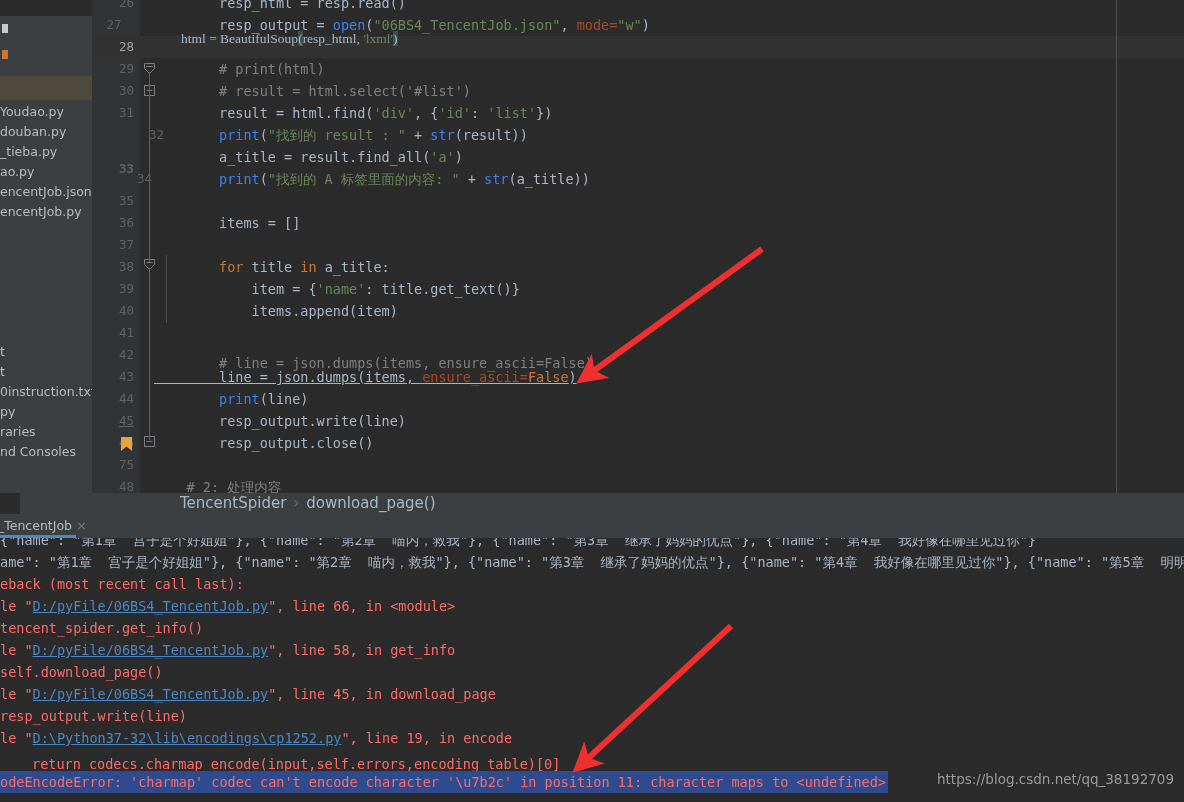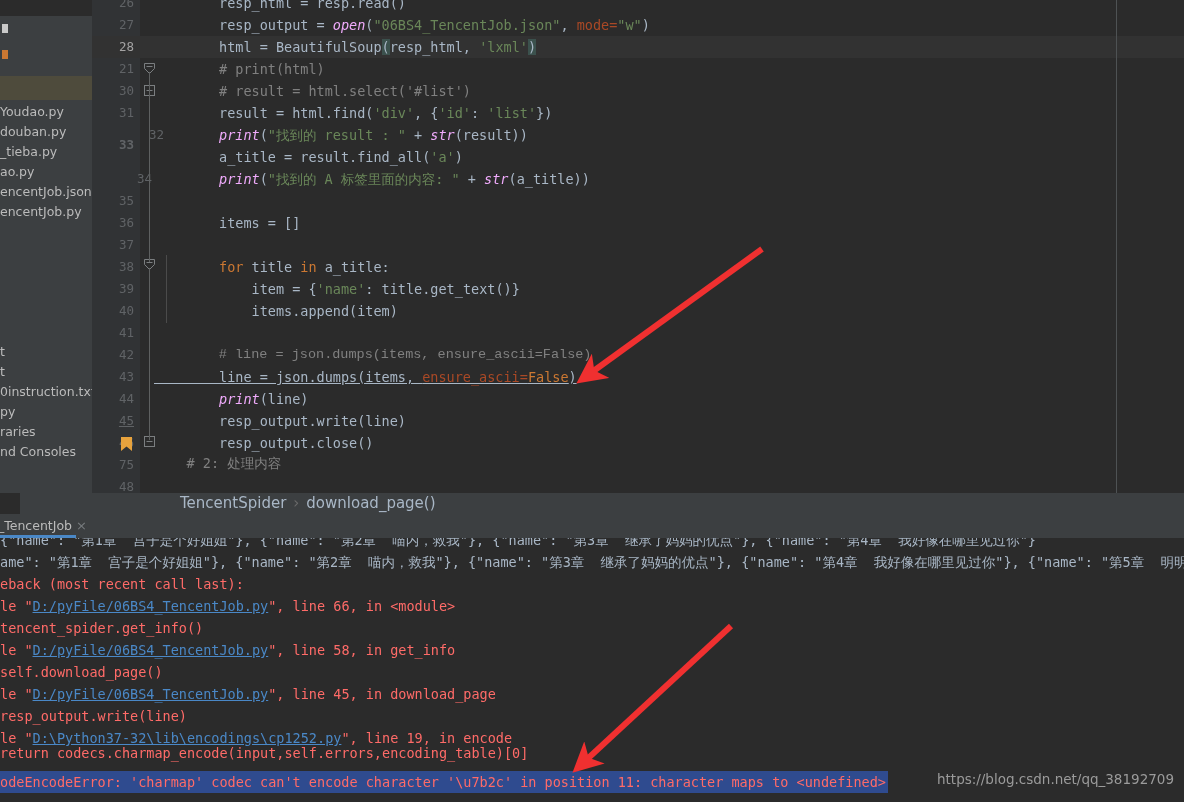--- a/index.html
+++ b/index.html
@@ -41,21 +41,21 @@
   .hl-row{position:absolute;left:92px;width:1092px;height:22px;background:#323232;}
   .caret-hl{background:#3b514d;}
   .indent-guide{position:absolute;width:1px;background:#4b4b4b;}
   .right-margin{position:absolute;top:0;width:1px;height:493px;background:#4e5254;}
 
   
   .t-def{color:#a9b7c6;}
   .t-kw{color:#cc7832;}
   .t-str{color:#6a8759;}
   .t-com{color:#808080;}
-  .t-builtin{color:#f0abfc;font-style:italic;}
+  .t-builtin{color:#3b82f6;}
   .t-kwarg{color:#aa4926;}
   .t-punc{color:#a9b7c6;}
 
   
   .breadcrumb{position:absolute;left:0;top:493px;width:1184px;height:21px;background:#3c3f41;
     color:#a9b7c6;font-family:"DejaVu Sans","Liberation Sans",sans-serif;font-size:15px;
     line-height:21px;padding-left:160px;box-sizing:border-box;white-space:nowrap;margin-left:20px;}
   .bc-sep{color:#6a6a6a;padding:0 7px;}
 
   
@@ -113,52 +113,52 @@
 
     <div id="hl-rows">
         <div class="hl-row" style="top: 36px;"></div>
       </div>
     <div class="code">
       <div class="indent-guide" style="left:12px;top:255px;height:68px;"></div>
       <div class="right-margin" style="left:962px;"></div>
       <div id="code-lines">
           <div class="line" style="top: -8px;"><span class="t-def">        resp_html = resp.read()</span></div>
           <div class="line" style="top: 14px;"><span class="t-def">        resp_output = </span><span class="t-builtin">open</span><span class="t-punc">(</span><span class="t-str">"06BS4_TencentJob.json"</span><span class="t-punc">, </span><span class="t-kwarg">mode=</span><span class="t-str">"w"</span><span class="t-punc">)</span></div>
-          <div class="line" style="top: 36px;"><span class="t-def">        html = BeautifulSoup</span><span class="caret-hl">(</span><span class="t-def">resp_html, </span><span class="t-str">'lxml'</span><span class="caret-hl">)</span></div>
+          <div class="line" style="top: 28px; font-family: Liberation Serif, serif;"><span class="t-def">        html = BeautifulSoup</span><span class="caret-hl">(</span><span class="t-def">resp_html, </span><span class="t-str">'lxml'</span><span class="caret-hl">)</span></div>
           <div class="line" style="top: 58px;"><span class="t-com">        # print(html)</span></div>
           <div class="line" style="top: 80px;"><span class="t-com">        # result = html.select('#list')</span></div>
           <div class="line" style="top: 102px;"><span class="t-def">        result = html.find(</span><span class="t-str">'div'</span><span class="t-punc">, {</span><span class="t-str">'id'</span><span class="t-punc">: </span><span class="t-str">'list'</span><span class="t-punc">})</span></div>
           <div class="line" style="top: 124px;"><span class="t-def">        </span><span class="t-builtin">print</span><span class="t-punc">(</span><span class="t-str">"找到的 result : "</span><span class="t-punc"> + </span><span class="t-builtin">str</span><span class="t-punc">(result))</span></div>
           <div class="line" style="top: 146px;"><span class="t-def">        a_title = result.find_all(</span><span class="t-str">'a'</span><span class="t-punc">)</span></div>
           <div class="line" style="top: 168px;"><span class="t-def">        </span><span class="t-builtin">print</span><span class="t-punc">(</span><span class="t-str">"找到的 A 标签里面的内容: "</span><span class="t-punc"> + </span><span class="t-builtin">str</span><span class="t-punc">(a_title))</span></div>
           <div class="line" style="top: 190px;"></div>
           <div class="line" style="top: 212px;"><span class="t-def">        items = []</span></div>
           <div class="line" style="top: 234px;"></div>
           <div class="line" style="top: 256px;"><span class="t-def">        </span><span class="t-kw">for</span><span class="t-def"> title </span><span class="t-kw">in</span><span class="t-def"> a_title:</span></div>
           <div class="line" style="top: 278px;"><span class="t-def">            item = {</span><span class="t-str">'name'</span><span class="t-def">: title.get_text()}</span></div>
           <div class="line" style="top: 300px;"><span class="t-def">            items.append(item)</span></div>
           <div class="line" style="top: 322px;"></div>
-          <div class="line" style="top: 344px; font-family: Liberation Mono, monospace;"><span class="t-com">        # line = json.dumps(items, ensure_ascii=False)</span></div>
+          <div class="line" style="top: 352px;"><span class="t-com">        # line = json.dumps(items, ensure_ascii=False)</span></div>
           <div class="line" style="top: 366px; text-decoration: underline;"><span class="t-def">        line = json.dumps(items, </span><span class="t-kwarg">ensure_ascii=</span><span class="t-kw">False</span><span class="t-punc">)</span></div>
           <div class="line" style="top: 388px;"><span class="t-def">        </span><span class="t-builtin">print</span><span class="t-punc">(line)</span></div>
           <div class="line" style="top: 410px;"><span class="t-def">        resp_output.write(line)</span></div>
           <div class="line" style="top: 432px;"><span class="t-def">        resp_output.close()</span></div>
           <div class="line" style="top: 454px;"></div>
-          <div class="line" style="top: 452px;"><span class="t-com">    # 2: 处理内容</span></div>
+          <div class="line" style="top: 476px;"><span class="t-com">    # 2: 处理内容</span></div>
         </div>
     </div>
     <div id="gutter-nums">
         <div class="lnum" style="top: -8px; right: 1050px;">26</div>
-        <div class="lnum" style="top: 14px; right: 1050px;">27</div>
+        <div class="lnum" style="top: 14px; right: 1050px; text-align: center;">27</div>
         <div class="lnum cur" style="top: 36px; right: 1050px;">28</div>
-        <div class="lnum" style="top: 58px; right: 1050px;">21</div>
+        <div class="lnum" style="top: 58px; right: 1050px;">29</div>
         <div class="lnum" style="top: 80px; right: 1050px;">30</div>
         <div class="lnum" style="top: 102px; right: 1050px;">31</div>
         <div class="lnum" style="top: 124px; right: 1020px;">32</div>
-        <div class="lnum" style="top: 134px; right: 1050px; font-weight: bold;">33</div>
+        <div class="lnum" style="top: 158px; right: 1050px; font-weight: bold;">33</div>
         <div class="lnum" style="top: 168px; right: 1032px;">34</div>
         <div class="lnum" style="top: 190px; right: 1050px;">35</div>
         <div class="lnum" style="top: 212px; right: 1050px;">36</div>
         <div class="lnum" style="top: 234px; right: 1050px;">37</div>
         <div class="lnum" style="top: 256px; right: 1050px;">38</div>
         <div class="lnum" style="top: 278px; right: 1050px;">39</div>
         <div class="lnum" style="top: 300px; right: 1050px;">40</div>
         <div class="lnum" style="top: 322px; right: 1050px;">41</div>
         <div class="lnum" style="top: 344px; right: 1050px;">42</div>
         <div class="lnum" style="top: 366px; right: 1050px;">43</div>
@@ -208,21 +208,21 @@
           <div class="cline" style="top: -9px;"><span class="c-out">{"name": "第1章  宫子是个好姐姐"}, {"name": "第2章  喵内，救我"}, {"name": "第3章  继承了妈妈的优点"}, {"name": "第4章  我好像在哪里见过你"}</span></div>
           <div class="cline" style="top: 13px;"><span class="c-out">ame": "第1章  宫子是个好姐姐"}, {"name": "第2章  喵内，救我"}, {"name": "第3章  继承了妈妈的优点"}, {"name": "第4章  我好像在哪里见过你"}, {"name": "第5章  明明是我先的"}</span></div>
           <div class="cline" style="top: 35px;"><span class="c-err">eback (most recent call last):</span></div>
           <div class="cline" style="top: 57px;"><span class="c-err">le </span><span class="c-err">"</span><span class="c-link">D:/pyFile/06BS4_TencentJob.py</span><span class="c-err">", line 66, in &lt;module&gt;</span></div>
           <div class="cline" style="top: 79px;"><span class="c-err">tencent_spider.get_info()</span></div>
           <div class="cline" style="top: 101px;"><span class="c-err">le </span><span class="c-err">"</span><span class="c-link">D:/pyFile/06BS4_TencentJob.py</span><span class="c-err">", line 58, in get_info</span></div>
           <div class="cline" style="top: 123px;"><span class="c-err">self.download_page()</span></div>
           <div class="cline" style="top: 145px;"><span class="c-err">le </span><span class="c-err">"</span><span class="c-link">D:/pyFile/06BS4_TencentJob.py</span><span class="c-err">", line 45, in download_page</span></div>
           <div class="cline" style="top: 167px;"><span class="c-err">resp_output.write(line)</span></div>
           <div class="cline" style="top: 189px;"><span class="c-err">le </span><span class="c-err">"</span><span class="c-link">D:\Python37-32\lib\encodings\cp1252.py</span><span class="c-err">", line 19, in encode</span></div>
-          <div class="cline" style="top: 204px;"><span class="c-err">return codecs.charmap_encode(input,self.errors,encoding_table)[0]</span></div>
+          <div class="cline" style="top: 215px; padding-left: 32px;"><span class="c-err">return codecs.charmap_encode(input,self.errors,encoding_table)[0]</span></div>
           <div class="cline" style="top: 233px; background: rgb(47, 75, 143); display: inline-block; padding-right: 2px;"><span class="c-err">odeEncodeError: 'charmap' codec can't encode character '\u7b2c' in position 11: character maps to &lt;undefined&gt;</span></div>
         </div>
     </div>
   </div>
 
   <div class="watermark">https://blog.csdn.net/qq_38192709</div>
 
   <svg class="arrow-layer" width="1184" height="802">
     <defs>
       <marker id="ahead" markerWidth="5" markerHeight="5" refX="2.6" refY="2.5" orient="auto">

